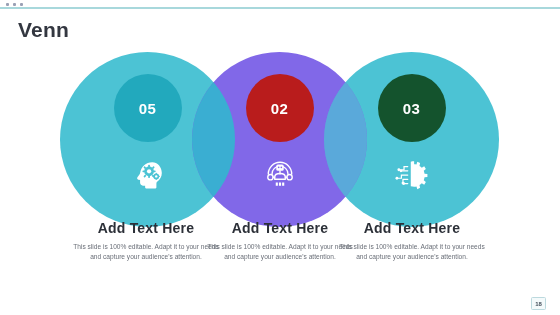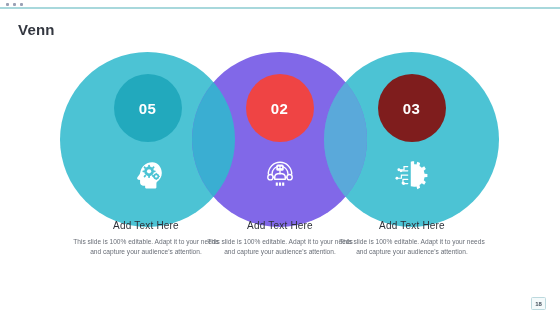--- a/index.html
+++ b/index.html
@@ -19,21 +19,21 @@
   .win-dots{
     position:absolute;left:6px;top:3px;display:flex;gap:4px;
   }
   .win-dots i{
     display:block;width:3px;height:3px;background:#9aa0b4;border-radius:1px;
   }
 
   
   .slide-title{
     position:absolute;left:18px;top:17px;
-    font-size:15px;font-weight:bold;color:#333740;
+    font-size:21px;font-weight:bold;color:#333740;
     letter-spacing:.2px;line-height:26px;
   }
 
   
   .stage{
     position:absolute;left:0;top:52px;width:560px;height:180px;
   }
   .venn{
     position:absolute;left:60px;top:0;width:440px;height:175px;
   }
@@ -63,21 +63,21 @@
   .captions{
     position:absolute;left:0;top:220px;width:560px;height:70px;
   }
   .cap{
     position:absolute;top:0;width:148px;text-align:center;
   }
   .cap.c1{left:72px;}
   .cap.c2{left:206px;}
   .cap.c3{left:338px;}
   .cap h3{
-    margin:0 0 6px 0;font-size:10px;font-weight:normal;color:#2c3038;
+    margin:0 0 6px 0;font-size:14px;font-weight:bold;color:#2c3038;
     letter-spacing:.2px;
   }
   .cap p{
     margin:0;font-size:6.6px;line-height:9.5px;color:#6a6f78;
   }
 
   
   .page-badge{
     position:absolute;left:531px;top:297px;
     width:13px;height:11px;
@@ -149,40 +149,40 @@
             <rect x="46.3" y="29.6" width="2.4" height="3.2" rx=".9"></rect>
             <rect x="46.3" y="40.2" width="2.4" height="3.2" rx=".9"></rect>
             <rect x="40.6" y="35.3" width="3.2" height="2.4" rx=".9"></rect>
             <rect x="51.2" y="35.3" width="3.2" height="2.4" rx=".9"></rect>
           </g>
         </svg>
       </div>
     </div>
 
     <div class="grp g2">
-      <div class="num-badge" style="background:#ef4444">02</div>
+      <div class="num-badge" style="background:#b91c1c">02</div>
       <div class="icon-wrap">
         <svg viewBox="0 0 64 64" fill="none" stroke="#ffffff" stroke-width="2.6" stroke-linecap="round" stroke-linejoin="round">
           <path d="M10 32a22 22 0 0 1 44 0"></path>
           <path d="M17 32a15 15 0 0 1 30 0"></path>
           <rect x="25" y="14" width="14" height="12" rx="3" fill="#ffffff" stroke="none"></rect>
           <circle cx="29.5" cy="19.5" r="1.6" fill="#8168e8" stroke="none"></circle>
           <circle cx="34.5" cy="19.5" r="1.6" fill="#8168e8" stroke="none"></circle>
           <path d="M32 26v6"></path>
           <path d="M22 38c0-4.4 4.5-7 10-7s10 2.6 10 7v4H22z"></path>
           <circle cx="14" cy="38" r="5"></circle>
           <circle cx="50" cy="38" r="5"></circle>
           <path d="M19 38h3M42 38h3"></path>
           <path d="M24 48h4v6h-4zM30 48h4v6h-4zM36 48h4v6h-4z" fill="#ffffff" stroke="none"></path>
         </svg>
       </div>
     </div>
 
     <div class="grp g3">
-      <div class="num-badge" style="background:#7f1d1d">03</div>
+      <div class="num-badge" style="background:#14532d">03</div>
       <div class="icon-wrap">
         <svg viewBox="0 0 64 64">
           <g fill="#ffffff">
             <path d="M36 8c-2.2 0-4.3.3-6.3.9v46.2c2 .6 4.1.9 6.3.9 1.5 0 3-.2 4.4-.5l1.6 5.2 5.2-2.6-1.1-5.3c1.6-1 3-2.2 4.3-3.5l4.6 2.8 3.1-4.9-4-3.6c.7-1.7 1.2-3.4 1.5-5.3l5.4-.6v-5.8l-5.4-.6c-.3-1.8-.8-3.6-1.5-5.3l4-3.6-3.1-4.9-4.6 2.8c-1.3-1.4-2.7-2.6-4.3-3.5l1.1-5.3-5.2-2.6-1.6 5.2c-1.4-.3-2.9-.5-4.4-.5z"></path>
             <g stroke="#ffffff" stroke-width="2.3" stroke-linecap="round" fill="none">
               <path d="M24 18h-7v6h-8"></path>
               <path d="M24 26h-11"></path>
               <path d="M24 34H12v6H5"></path>
               <path d="M24 42h-9v5"></path>
               <path d="M24 50h-6"></path>

